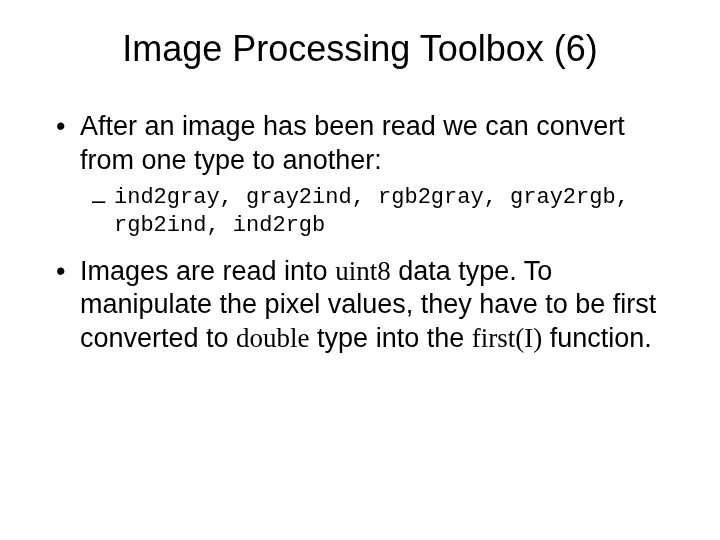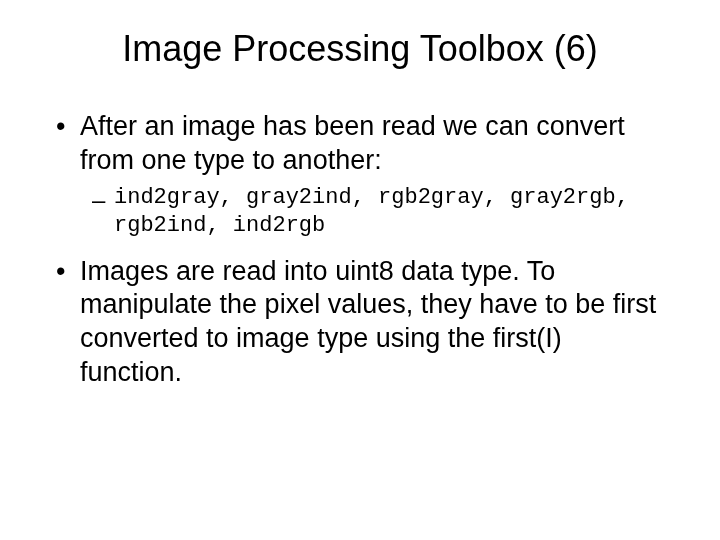--- a/index.html
+++ b/index.html
@@ -56,35 +56,35 @@
   }
   ul.level2 > li::before {
     content: "–";
     position: absolute;
     left: 12px;
     top: 0;
     font-family: Arial, Helvetica, sans-serif;
     font-size: 24px;
   }
   .monospace {
-    font-family: Liberation Sans, sans-serif;
+    font-family: Liberation Serif, serif;
   }
 </style>
 </head>
 <body>
 
 <div class="slide">
   <h1 class="title">Image Processing Toolbox (6)</h1>
 
   <ul class="level1">
     <li>
       <span>After an image has been read we can convert from one type to another:</span>
       <ul class="level2">
         <li>
           <span>ind2gray, gray2ind, rgb2gray, gray2rgb, rgb2ind, ind2rgb</span>
         </li>
       </ul>
     </li>
     <li>
-      <span>Images are read into </span><span class="monospace">uint8</span><span> data type. To manipulate the pixel values, they have to be first converted to </span><span class="monospace">image</span><span> type using the </span><span class="monospace">first(I)</span><span> function.</span>
+      <span>Images are read into </span><span class="monospace">uint8</span><span> data type. To manipulate the pixel values, they have to be first converted to </span><span class="monospace">double</span><span> type into the </span><span class="monospace">first(I)</span><span> function.</span>
     </li>
   </ul>
 </div>
 
 </body></html>

